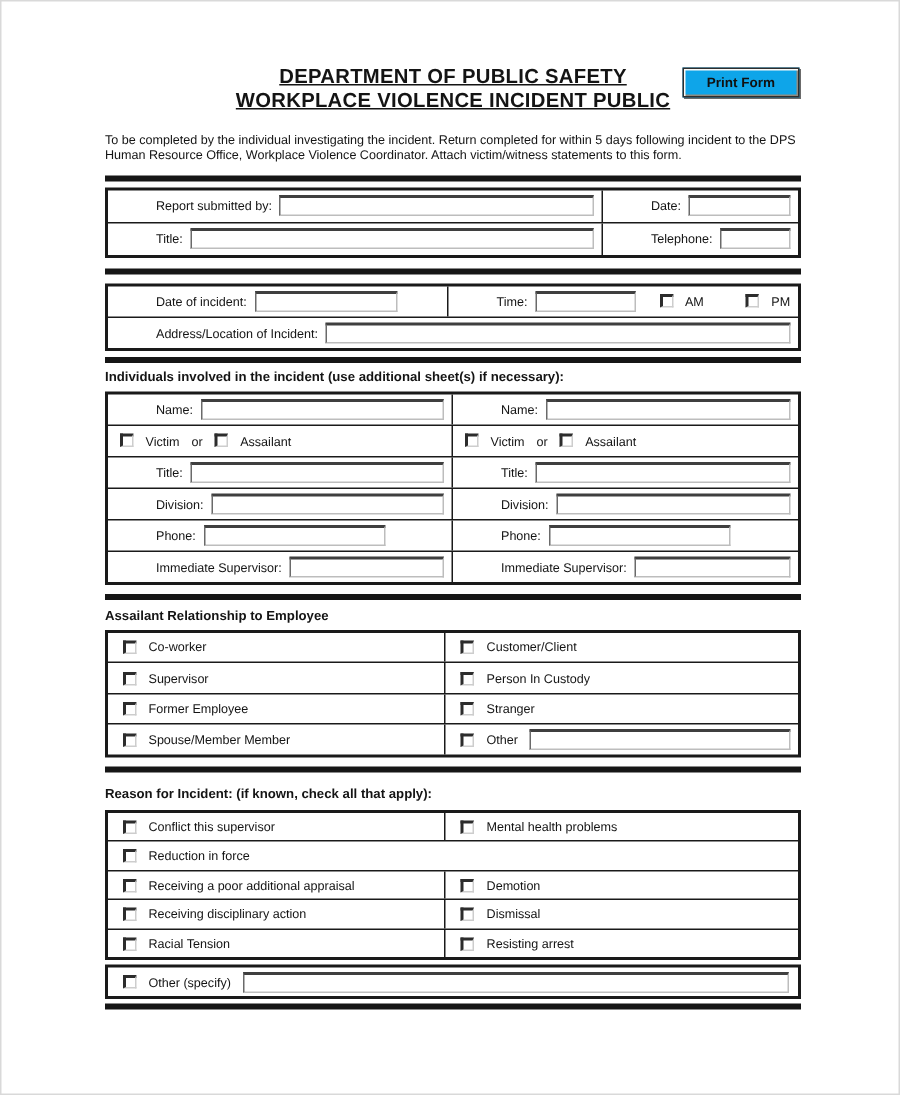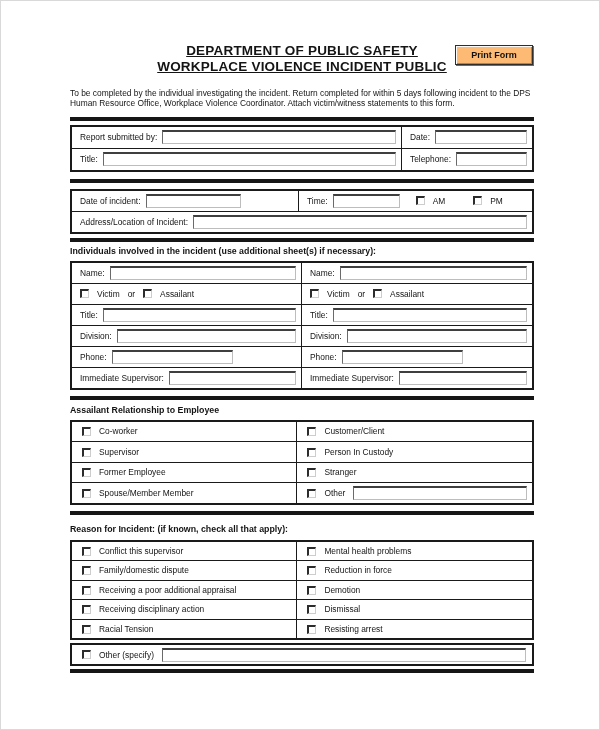--- a/index.html
+++ b/index.html
@@ -11,21 +11,21 @@
   }
   .content { position:absolute; left:69px; top:0; width:464px; }
 
   
   .title-block { margin-top:42px; text-align:center; }
   .title-line { font-size:13.5px; font-weight:700; text-decoration:underline; line-height:16px; letter-spacing:0.2px; }
   .print-btn {
     position:absolute; top:44px; right:1px; width:76px; height:18px;
     display:flex; align-items:center; justify-content:center;
     font-size:9px; font-weight:700; color:#111;
-    background:#fdba74; border:1px solid #2e2e2e;
+    background:#0ea5e9; border:1px solid #2e2e2e;
     box-shadow: inset 1px 1px 0 #fbfaf7, inset -1px -1px 0 #8f8b80, 1px 1px 0 #6b6b6b;
     cursor:pointer;
   }
   .instructions { margin-top:13px; font-size:8.4px; line-height:10.4px; }
 
   
   .divider { height:4px; background:#161616; }
   .d1 { margin-top:8px; }  .d2 { margin-top:7px; }  .d3 { margin-top:4px; }
   .d4 { margin-top:6px; }  .d5 { margin-top:6px; }  .d6 { margin-top:3px; }
 
@@ -45,21 +45,21 @@
   .ind  .row { height:20px; }
   .rel  .row { height:19.5px; }
   .rea  .row { height:18.5px; }
 
   .cell { display:flex; align-items:center; height:100%; padding:0 5px 0 8px; box-sizing:border-box; }
   .cbr  { border-right:1px solid #1a1a1a; }
   .w330 { width:330px; } .w227 { width:227px; }
   .half { width:50%; }   .l49 { width:49%; }  .r51 { width:51%; }
   .rest { flex:1; }
 
-  .lbl { font-size:8.4px; white-space:nowrap; margin-right:5px; line-height:1; }
+  .lbl { font-size:8.4px; white-space:nowrap; margin-right:5px; line-height:1;margin-left:24px; }
   .cb-lbl { font-size:8.4px; white-space:nowrap; margin-left:8px; line-height:1; }
 
   .field {
     height:14px; background:#fff; box-sizing:border-box;
     border:1px solid #bdbdbd; border-top:2px solid #3f3f3f; border-left:1px solid #6a6a6a;
   }
   .grow { flex:1; }
   .fw95 { width:95px; } .fw67 { width:67px; } .fw56p { width:56%; }
 
   .cb {
@@ -267,24 +267,20 @@
         <div class="cell l49 cbr opt">
           <span class="cb"></span>
           <span class="cb-lbl">Conflict this supervisor</span>
         </div>
         <div class="cell r51 opt">
           <span class="cb"></span>
           <span class="cb-lbl">Mental health problems</span>
         </div>
       </div>
       <div class="row">
-        <div class="cell l49 cbr opt">
-          <span class="cb"></span>
-          <span class="cb-lbl">Family/domestic dispute</span>
-        </div>
         <div class="cell r51 opt">
           <span class="cb"></span>
           <span class="cb-lbl">Reduction in force</span>
         </div>
       </div>
       <div class="row">
         <div class="cell l49 cbr opt">
           <span class="cb"></span>
           <span class="cb-lbl">Receiving a poor additional appraisal</span>
         </div>

